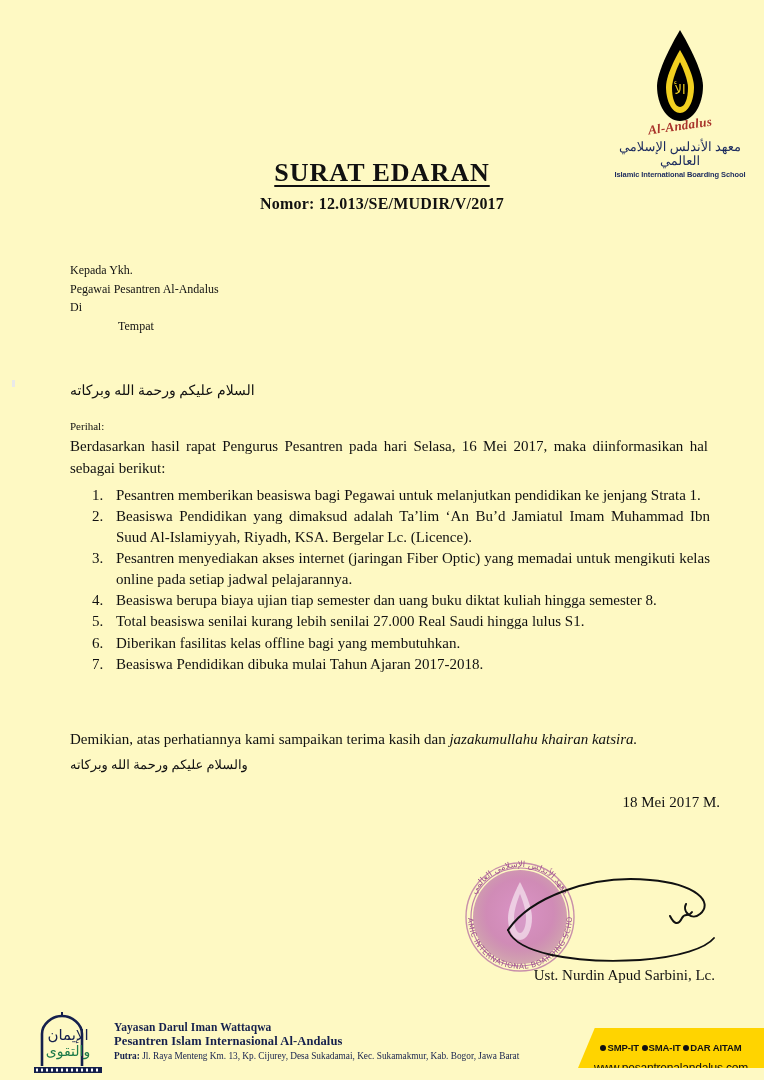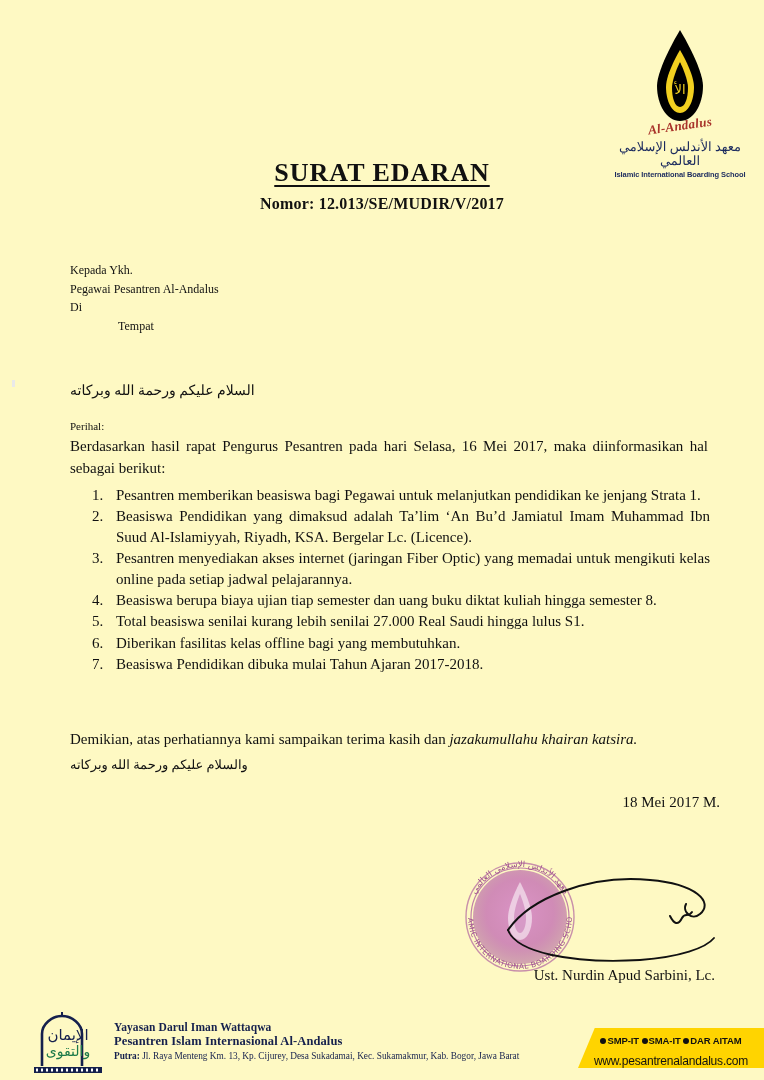--- a/index.html
+++ b/index.html
@@ -265,21 +265,21 @@
   .banner {
     position: absolute;
     left: 578px;
     top: 20px;
     width: 186px;
     height: 40px;
     background: #ffd400;
     clip-path: polygon(9% 0%, 100% 0%, 100% 100%, 0% 100%);
     color: #111;
     text-align: center;
-    padding-top: 7px;
+    padding-top: 14px;
     box-sizing: border-box;
   }
   .banner-row1 {
     font-family: "Liberation Sans", sans-serif;
     font-size: 9.5px;
     font-weight: bold;
     letter-spacing: -0.1px;
     white-space: nowrap;
   }
   .banner-row2 {

